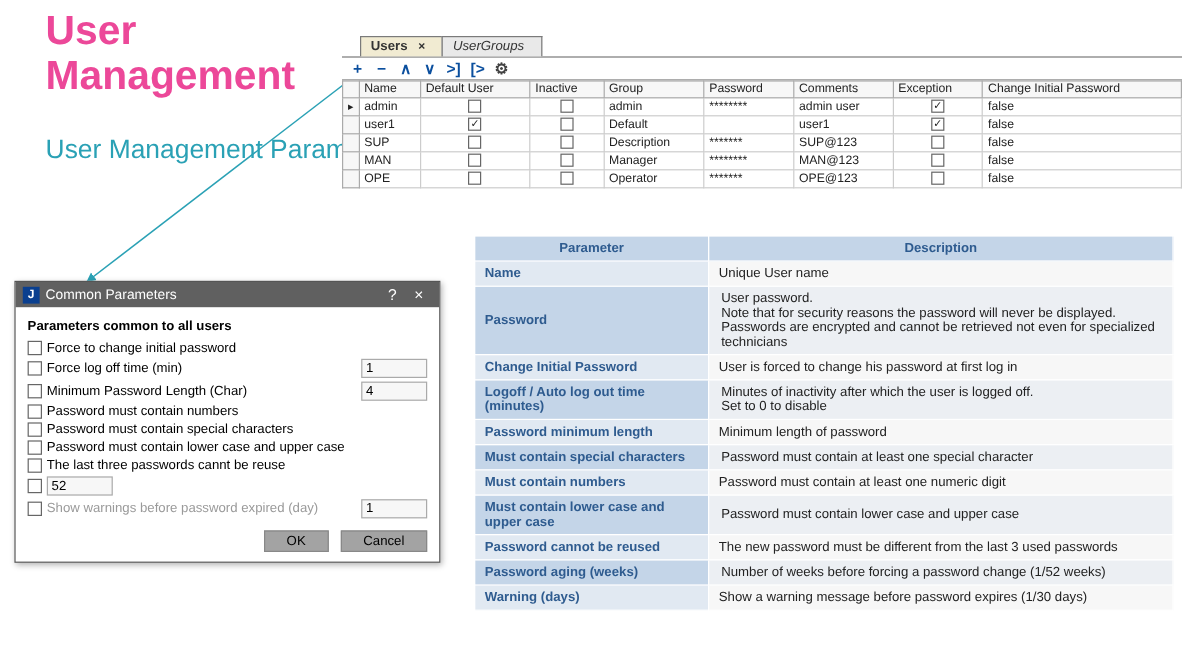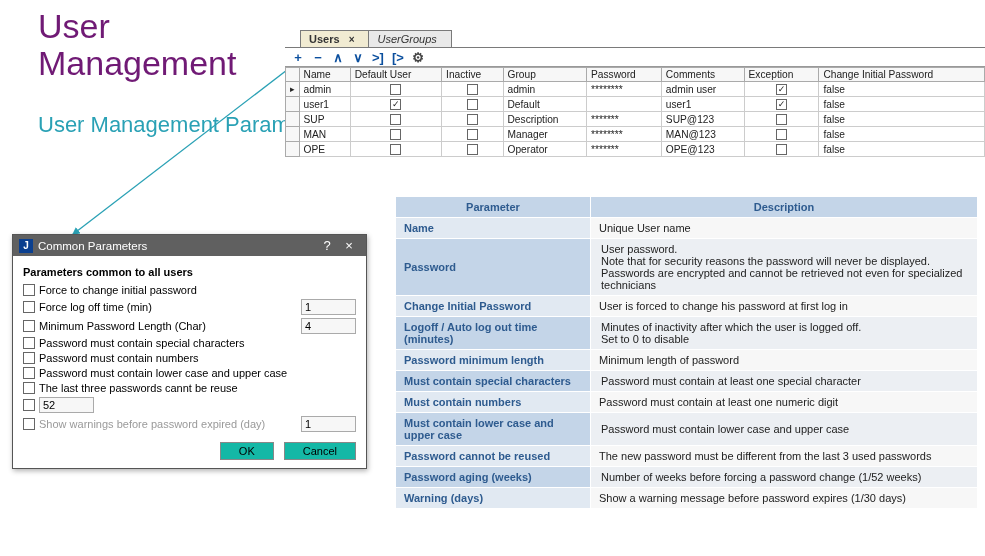--- a/index.html
+++ b/index.html
@@ -8,22 +8,22 @@
     font-family: "Segoe UI", Tahoma, sans-serif;
     background: #fff;
     position: relative;
     overflow: hidden;
   }
   
   .big-title {
     position: absolute;
     left: 38px; top: 8px;
     font-size: 34px;
-    font-weight: 400;
-    color: #701a75;
+    font-weight: 700;
+    color: #ec4899;
     line-height: 1.1;
   }
   .sub-title {
     position: absolute;
     left: 38px; top: 112px;
     font-size: 22px;
     font-weight: 300;
     color: #2aa1b5;
     line-height: 1.2;
   }
@@ -158,21 +158,21 @@
     background: #f7f7f7;
   }
   .dlg-btnrow {
     display: flex;
     justify-content: flex-end;
     gap: 10px;
     margin-top: 10px;
   }
   .dlg-btnrow button {
     border: 1px solid #888;
-    background: #14b8a6;
+    background: #a3a3a3;
     padding: 2px 18px;
     font-size: 11px;
     cursor: pointer;
   }
   
   .desc-table {
     position: absolute;
     left: 395px; top: 196px;
     width: 583px;
     border-collapse: collapse;
@@ -331,25 +331,25 @@
           <span class="plabel">Force log off time (min)</span>
           <input class="pval" value="1" style="">
         </div>
         <div class="param-row">
           <span class="chk2"></span>
           <span class="plabel">Minimum Password Length (Char)</span>
           <input class="pval" value="4" style="">
         </div>
         <div class="param-row">
           <span class="chk2"></span>
+          <span class="plabel">Password must contain numbers</span>
+        </div>
+        <div class="param-row">
+          <span class="chk2"></span>
           <span class="plabel">Password must contain special characters</span>
-        </div>
-        <div class="param-row">
-          <span class="chk2"></span>
-          <span class="plabel">Password must contain numbers</span>
         </div>
         <div class="param-row">
           <span class="chk2"></span>
           <span class="plabel">Password must contain lower case and upper case</span>
         </div>
         <div class="param-row">
           <span class="chk2"></span>
           <span class="plabel">The last three passwords cannt be reuse</span>
         </div>
         <div class="param-row">

